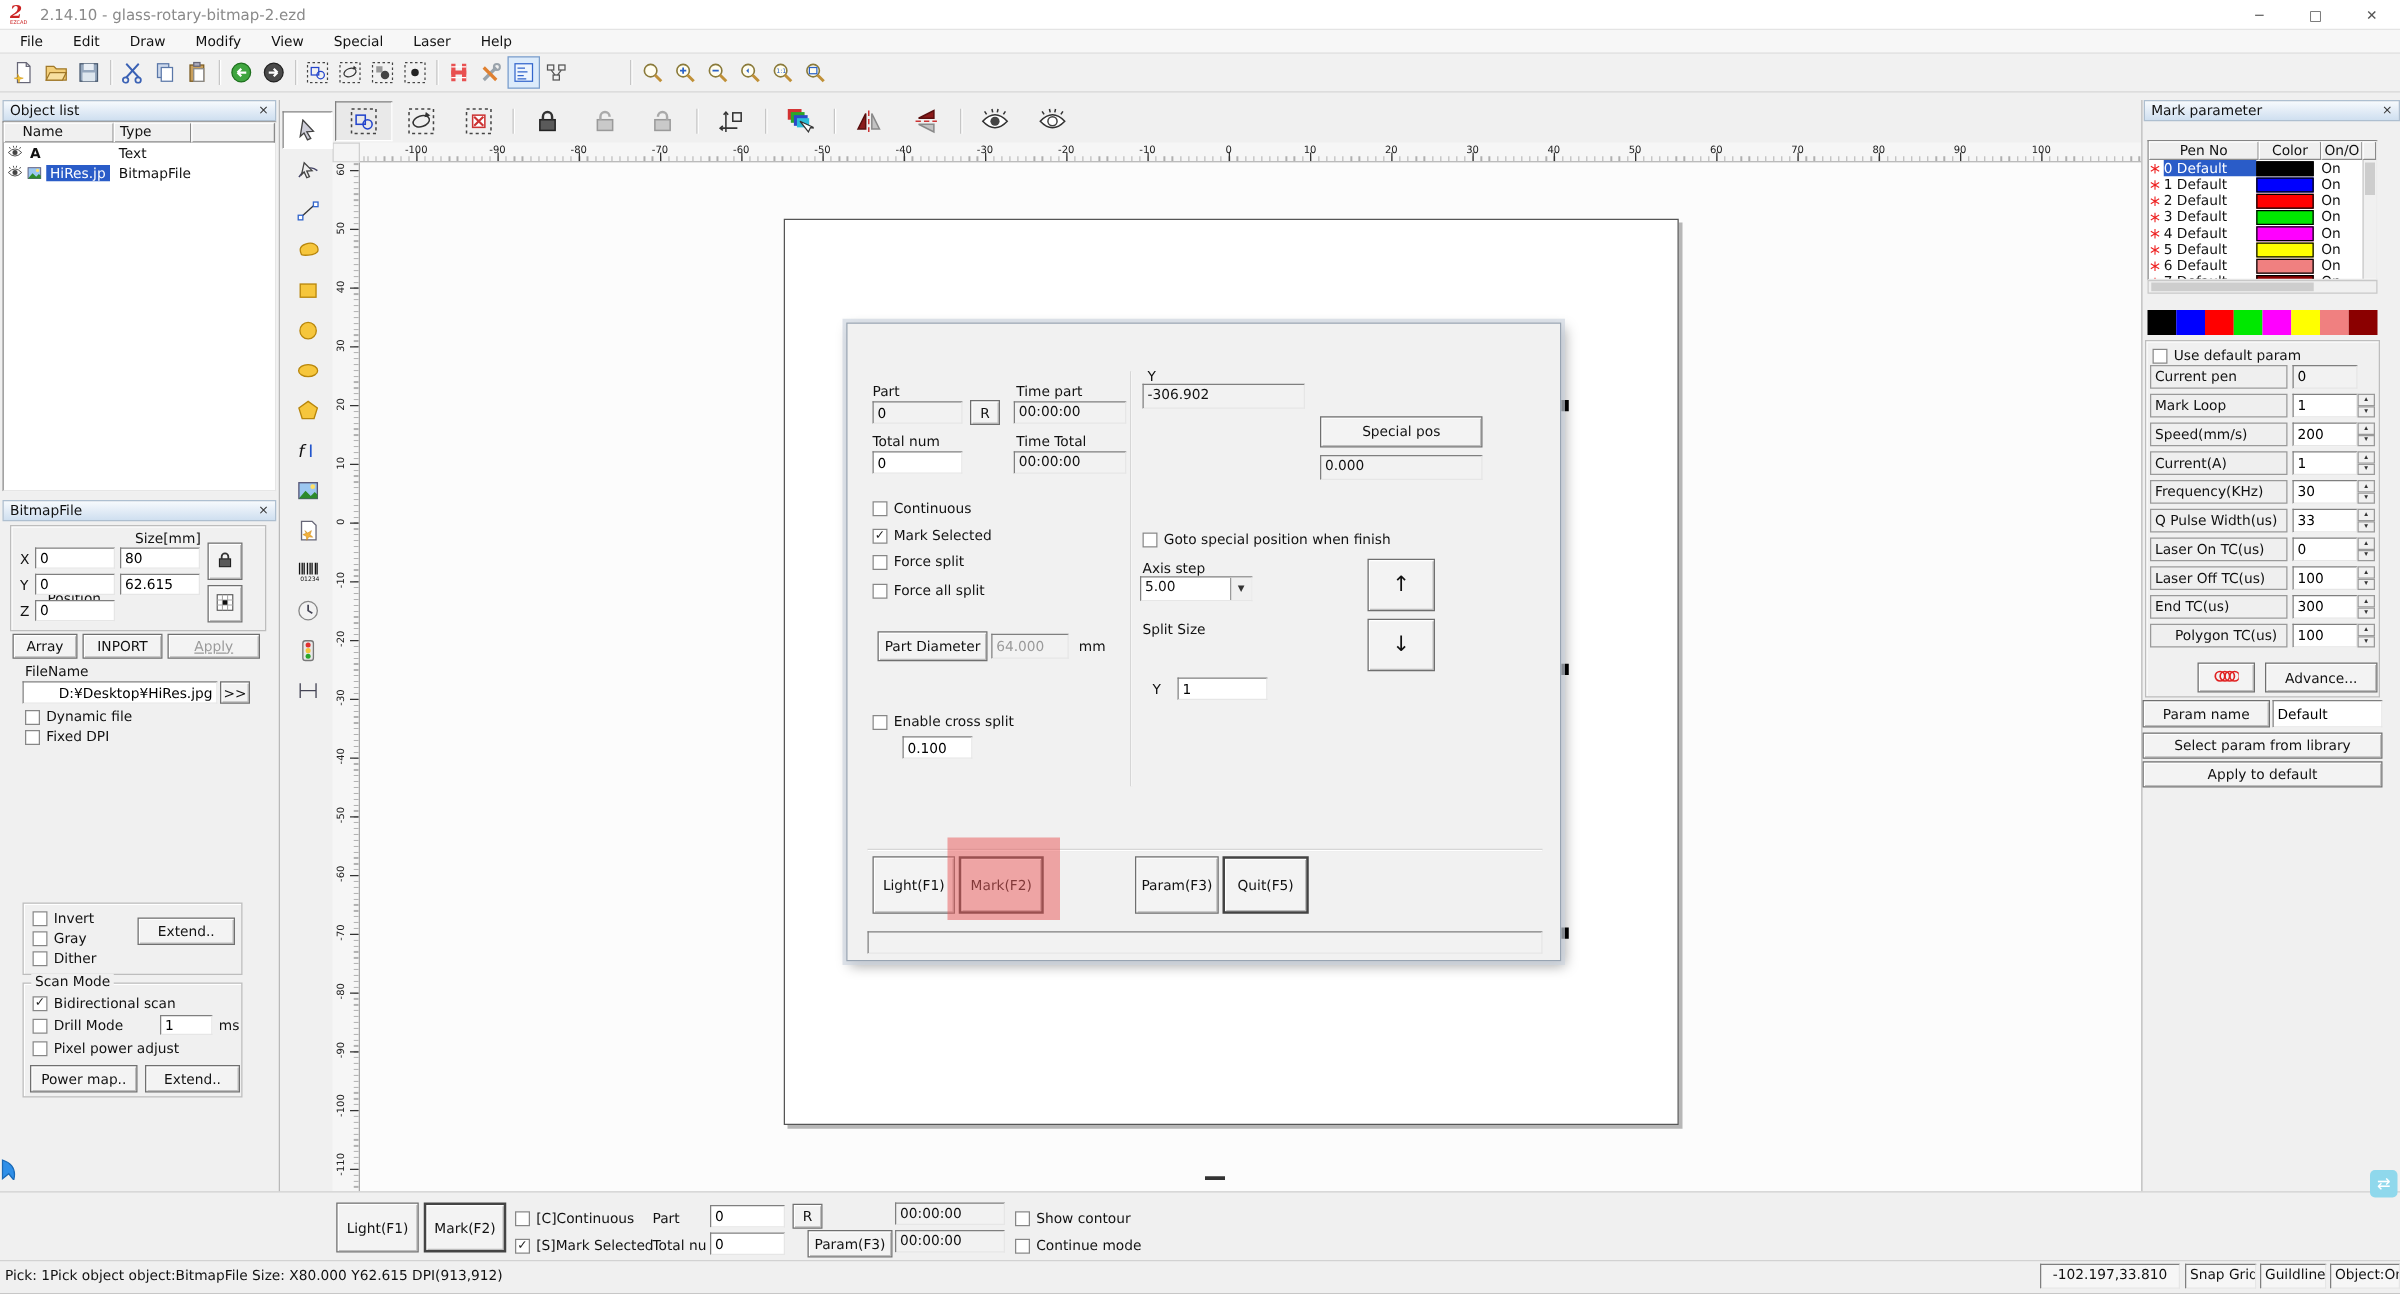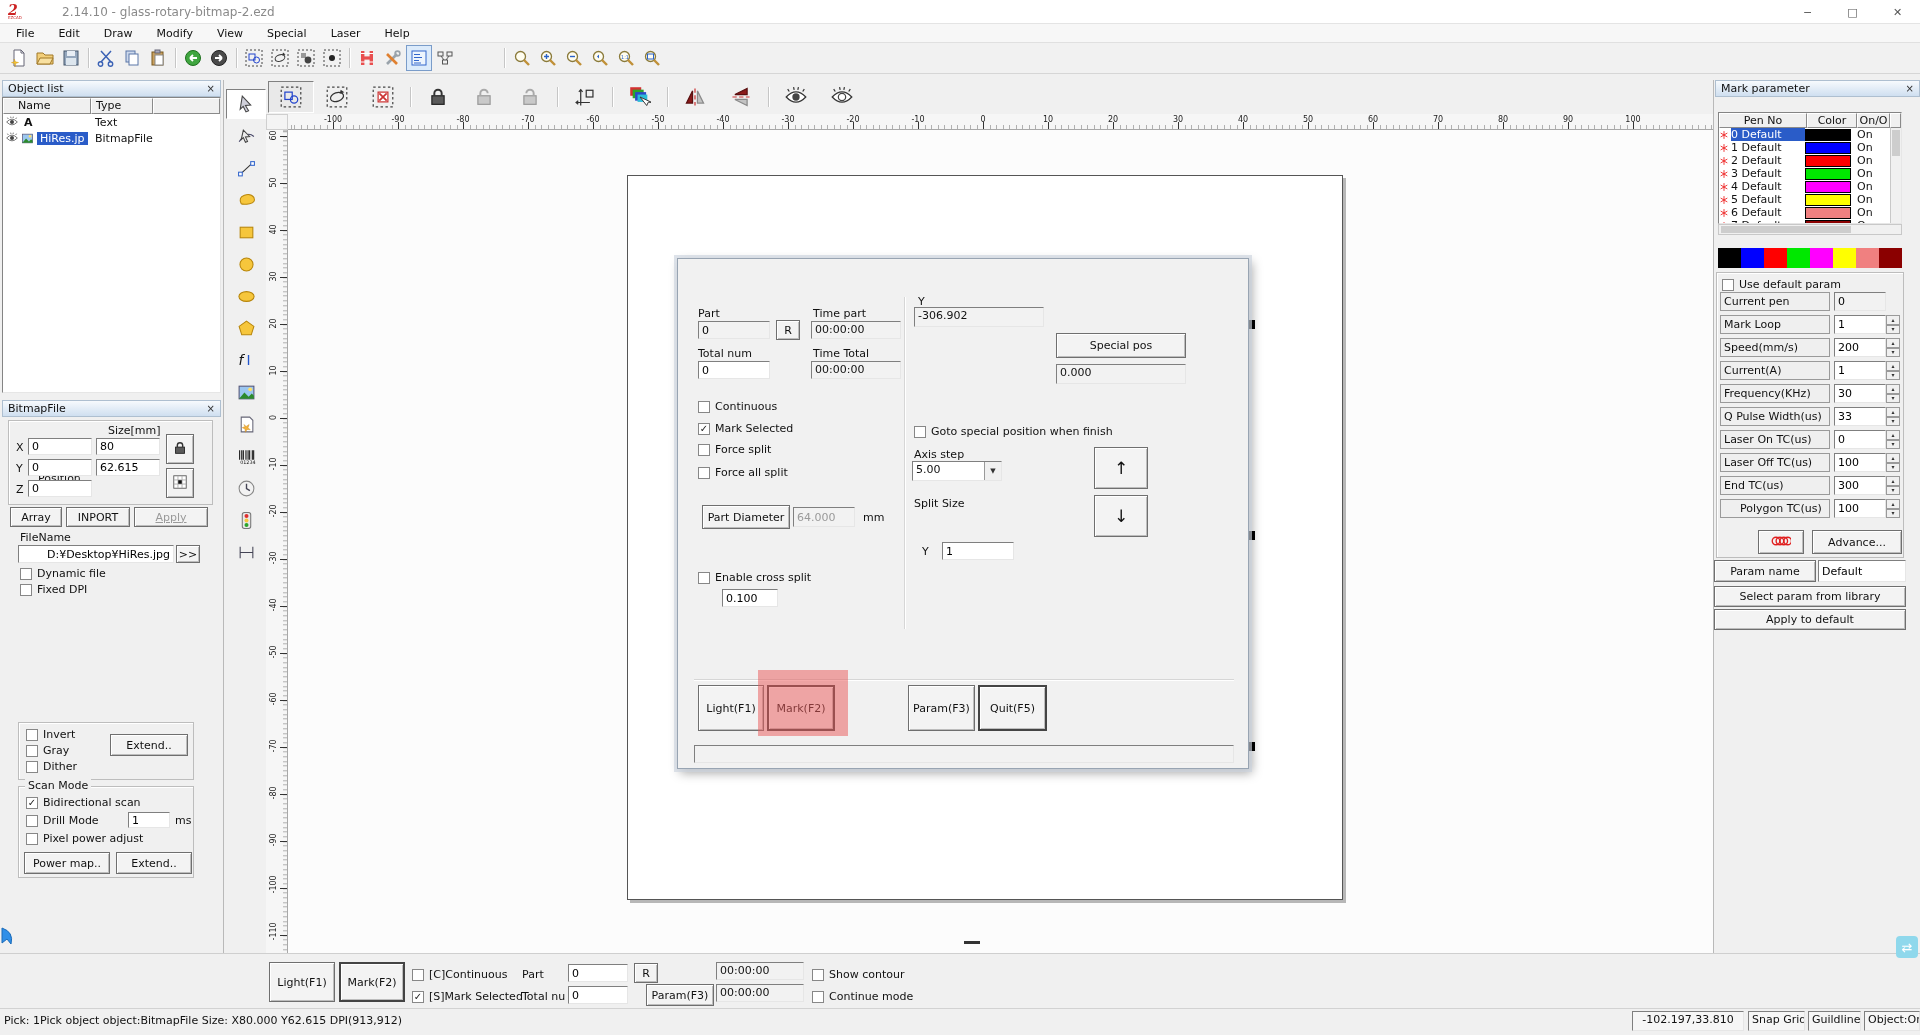--- a/index.html
+++ b/index.html
@@ -40,21 +40,21 @@
   .ticklbl{position:absolute;font-size:8px;color:#222;}
   .handle{position:absolute;width:9px;height:9px;background:#000;}
 </style>
 </head>
 <body>
 
 <div id="app">
 
   <div class="abs" style="left:0;top:0;width:1920px;height:24px;background:#fff;border-bottom:1px solid #e4e4e4;">
     <div class="abs" style="left:8px;top:2px;width:20px;height:20px;font:bold italic 14px 'DejaVu Serif',serif;color:#c22;">2<span style="display:block;font:4px 'DejaVu Sans',sans-serif;color:#c22;margin-top:-3px;">EZCAD</span></div>
-    <div class="lbl" style="left:32px;top:5px;color:#8a8a8a;font-size:12px;margin-left:30px;">2.14.10 - glass-rotary-bitmap-2.ezd</div>
+    <div class="lbl" style="left:32px;top:5px;color:#8a8a8a;font-size:12px;">2.14.10 - glass-rotary-bitmap-2.ezd</div>
     <div class="abs" style="left:1785px;top:0;width:45px;height:24px;display:flex;align-items:center;justify-content:center;color:#555;">─</div>
     <div class="abs" style="left:1830px;top:0;width:45px;height:24px;display:flex;align-items:center;justify-content:center;color:#555;">□</div>
     <div class="abs" style="left:1875px;top:0;width:45px;height:24px;display:flex;align-items:center;justify-content:center;color:#555;">✕</div>
   </div>
 
   <div class="abs" style="left:0;top:24px;width:1920px;height:18px;background:#f7f7f7;display:flex;align-items:center;padding-left:4px;" id="menubar">
       <div style="padding: 2px 12px;">File</div>
       <div style="padding: 2px 12px;">Edit</div>
       <div style="padding: 2px 12px;">Draw</div>
       <div style="padding: 2px 12px;">Modify</div>

